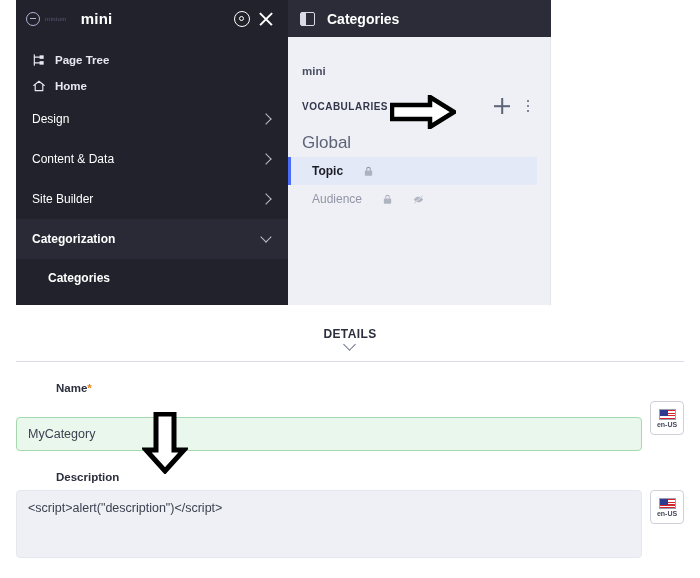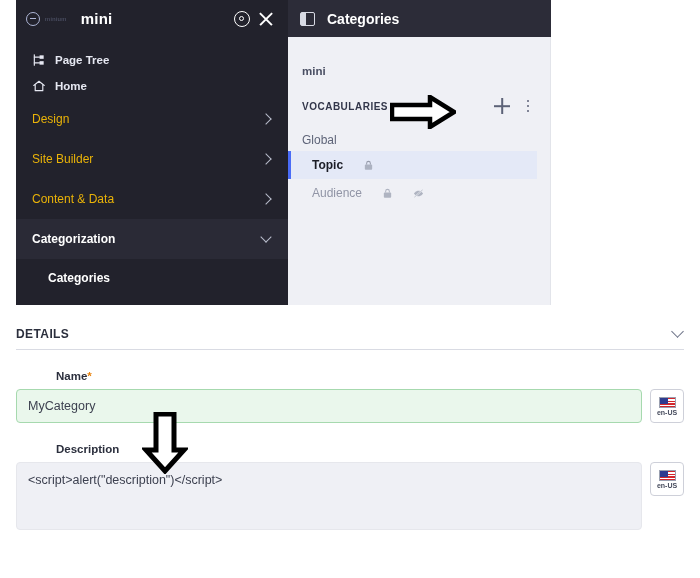--- a/index.html
+++ b/index.html
@@ -64,21 +64,21 @@
 
   
   #nav{padding-top:10px;}
   .nav-simple{
     display:flex;align-items:center;gap:9px;height:26px;padding:0 16px;
     color:#e6e8f2;font-size:11.5px;font-weight:600;cursor:pointer;
   }
   .nav-simple .ico{width:14px;height:14px;flex:none;display:flex;align-items:center;justify-content:center;}
   .nav-group{
     display:flex;align-items:center;height:40px;padding:0 16px;
-    color:#eab308;font-size:12px;cursor:pointer;position:relative;
+    color:#ffffff;font-size:12px;cursor:pointer;position:relative;
   }
   .nav-group.expanded{background:#2a2a36;color:#ffffff;font-weight:700;}
   .nav-group .label{flex:1;}
   .chev{width:10px;height:10px;position:relative;flex:none;}
   .chev::before{
     content:"";position:absolute;width:7px;height:7px;
     border-right:1.5px solid #b9bdcc;border-bottom:1.5px solid #b9bdcc;
     left:0;top:1px;transform:rotate(-45deg);
   }
   .chev.down::before{transform:rotate(45deg);top:-1px;}
@@ -123,39 +123,39 @@
   }
   .plus-btn::before{left:50%;top:2px;width:1.6px;height:16px;transform:translateX(-50%);}
   .plus-btn::after{top:50%;left:2px;height:1.6px;width:16px;transform:translateY(-50%);}
   .kebab{
     width:18px;height:20px;display:flex;flex-direction:column;align-items:center;
     justify-content:center;gap:2.5px;cursor:pointer;flex:none;margin-left:7px;
   }
   .kebab i{width:2.4px;height:2.4px;border-radius:50%;background:#5c6277;display:block;}
 
   #global-label{
-    font-size:12px;color:#5e6478;margin:16px 0 4px 0;
+    font-size:17px;color:#5e6478;margin:16px 0 4px 0;
   }
   .vocab-item{
     display:flex;align-items:center;height:28px;padding-left:24px;
     font-size:12px;color:#9195a6;position:relative;cursor:pointer;gap:20px;
     margin-left:-14px;padding-right:14px;
   }
   .vocab-item.selected{
     background:#e4e9f7;color:#1b1d26;font-weight:700;
     border-left:3px solid #4a6cf7;padding-left:21px;
   }
   .mini-ico{width:11px;height:11px;flex:none;opacity:.75;}
 
   
   #details{
     position:absolute;left:0;top:305px;width:700px;height:273px;background:#ffffff;
   }
   #details-head{
-    display:flex;align-items:center;padding:22px 16px 8px 16px;
+    display:flex;align-items:center;padding:22px 16px 8px 16px;flex-direction:column;
   }
   #details-title{
     font-size:12px;font-weight:700;color:#2b2f3d;letter-spacing:.4px;flex:1;
   }
   .chev-panel{width:12px;height:12px;position:relative;cursor:pointer;}
   .chev-panel::before{
     content:"";position:absolute;width:8px;height:8px;left:1px;top:-1px;
     border-right:1.3px solid #6b7186;border-bottom:1.3px solid #6b7186;
     transform:rotate(45deg);
   }
@@ -164,20 +164,21 @@
   .field-label{
     font-size:11.5px;font-weight:700;color:#2b2f3d;margin:20px 0 7px 16px;padding-left:40px;
   }
   .req{color:#e8820c;font-weight:700;}
   .field-row{display:flex;align-items:flex-start;padding:0 16px;gap:8px;}
   #name-input{
     flex:1;height:34px;border:1px solid #a6d9ae;border-radius:4px;
     background:#eaf7ec;color:#3d4150;font-size:12.5px;
     padding:4px 11px;box-sizing:border-box;outline:none;
     font-family:"Liberation Sans", sans-serif;
+    margin-top:16px;
   }
   #desc-input{
     flex:1;height:68px;border:1px solid #e6e7ec;border-radius:4px;
     background:#eff0f5;color:#3d4150;font-size:12.5px;
     padding:9px 11px;box-sizing:border-box;outline:none;resize:none;
     font-family:"Liberation Sans", sans-serif;line-height:1.4;
   }
   .flag-btn{
     width:34px;height:34px;border:1px solid #ced0d9;border-radius:4px;
     background:#ffffff;display:flex;flex-direction:column;align-items:center;
@@ -244,26 +245,26 @@
         </span>
         <span>Home</span>
       </div>
 
       <div class="nav-group">
         <span class="label">Design</span>
         <span class="chev"></span>
       </div>
 
       <div class="nav-group">
+        <span class="label">Content &amp; Data</span>
+        <span class="chev"></span>
+      </div>
+
+      <div class="nav-group">
         <span class="label">Site Builder</span>
-        <span class="chev"></span>
-      </div>
-
-      <div class="nav-group">
-        <span class="label">Content &amp; Data</span>
         <span class="chev"></span>
       </div>
 
       <div class="nav-group expanded">
         <span class="label">Categorization</span>
         <span class="chev down"></span>
       </div>
 
       <div class="nav-child">
         <span>Categories</span>

